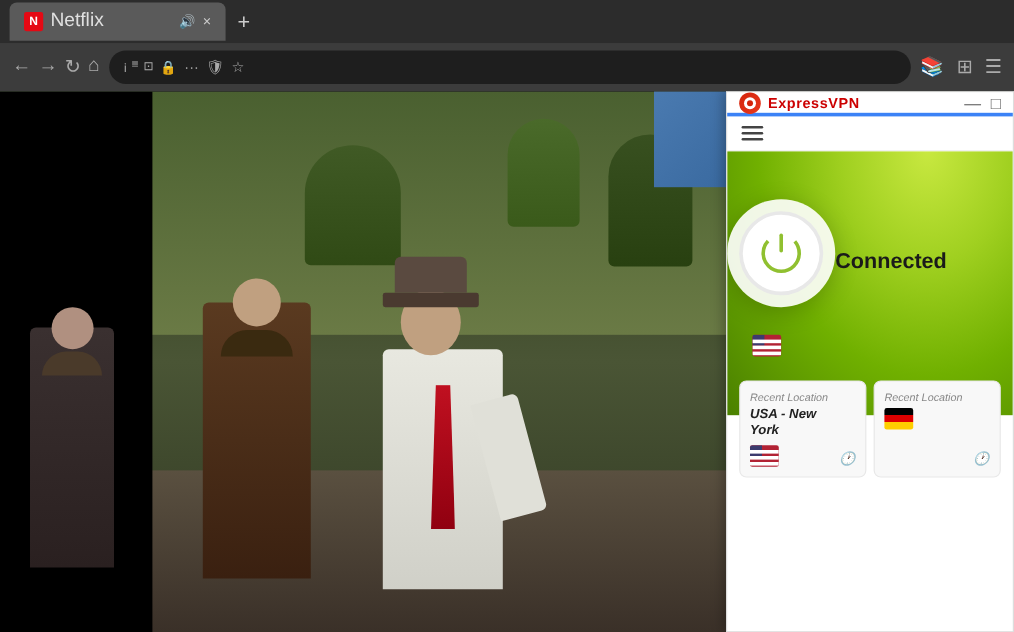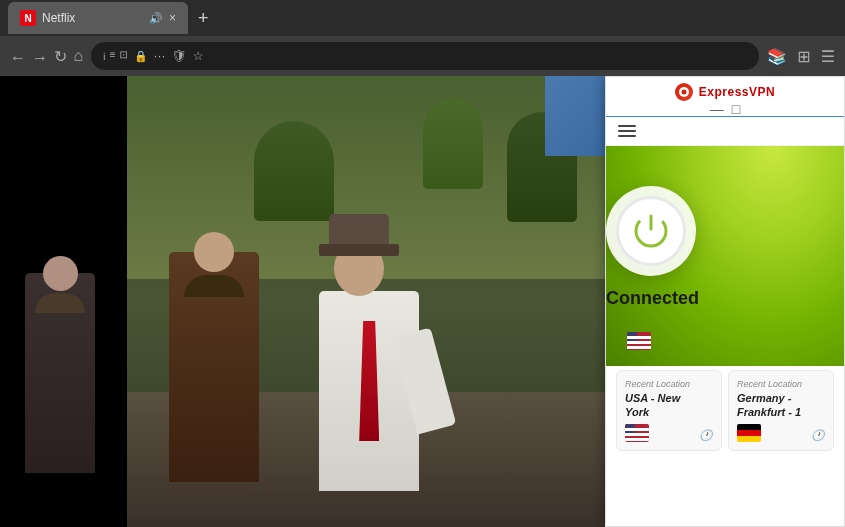--- a/index.html
+++ b/index.html
@@ -41,21 +41,21 @@
       gap: 6px;
       background: #5a5a5a;
       border-radius: 6px 6px 0 0;
       padding: 6px 12px;
       height: 32px;
       min-width: 180px;
     }
 
     .tab-title {
       color: #e0e0e0;
-      font-size: 12px;
+      font-size: 16px;
       flex: 1;
     }
 
     .tab-audio-icon {
       color: #ccc;
       font-size: 11px;
     }
 
     .tab-close {
       color: #ccc;
@@ -204,23 +204,22 @@
       z-index: 100;
       box-shadow: -2px 0 10px rgba(0,0,0,0.3);
     }
 
     .vpn-titlebar {
       display: flex;
       align-items: center;
       justify-content: space-between;
       background: #fff;
       padding: 6px 10px;
-      border-bottom: 1px solid #3b82f6;
-      height: 40px;
-      flex-direction: column;
+      border-bottom: 3px solid #3b82f6;
+      height: 20px;
     }
 
     .vpn-logo-row {
       display: flex;
       align-items: center;
       gap: 6px;
     }
 
     .vpn-logo-red {
       width: 18px;
@@ -317,21 +316,22 @@
       height: 220px;
       background: radial-gradient(ellipse at 70% 0%, #c8e840 0%, #a0d020 30%, #70b000 60%, #4a8000 100%);
       z-index: 0;
     }
 
     
     .vpn-power-section {
       position: relative;
       z-index: 2;
       display: flex;
-      flex-direction: column;
+      flex-direction: row;
+      align-items: center;
       padding-top: 40px;
       width: 100%;
     }
 
     .power-btn-outer {
       width: 90px;
       height: 90px;
       border-radius: 50%;
       background: rgba(255,255,255,0.9);
       display: flex;
@@ -658,21 +658,20 @@
 
             <div class="recent-loc-card">
               <div class="recent-loc-label">Recent Location</div>
               <div class="recent-loc-name">USA - New<br>York</div>
               <div class="flag-circle flag-us" style="margin-top:4px;"></div>
               <span class="recent-clock-icon">🕐</span>
             </div>
 
             <div class="recent-loc-card">
               <div class="recent-loc-label">Recent Location</div>
-              <div class="recent-loc-name">Germany -<br>Frankfurt - 1</div>
               <div class="flag-circle flag-de" style="margin-top:4px;"></div>
               <span class="recent-clock-icon">🕐</span>
             </div>
 
           </div>
         </div>
       </div>
     </div>
 
 

